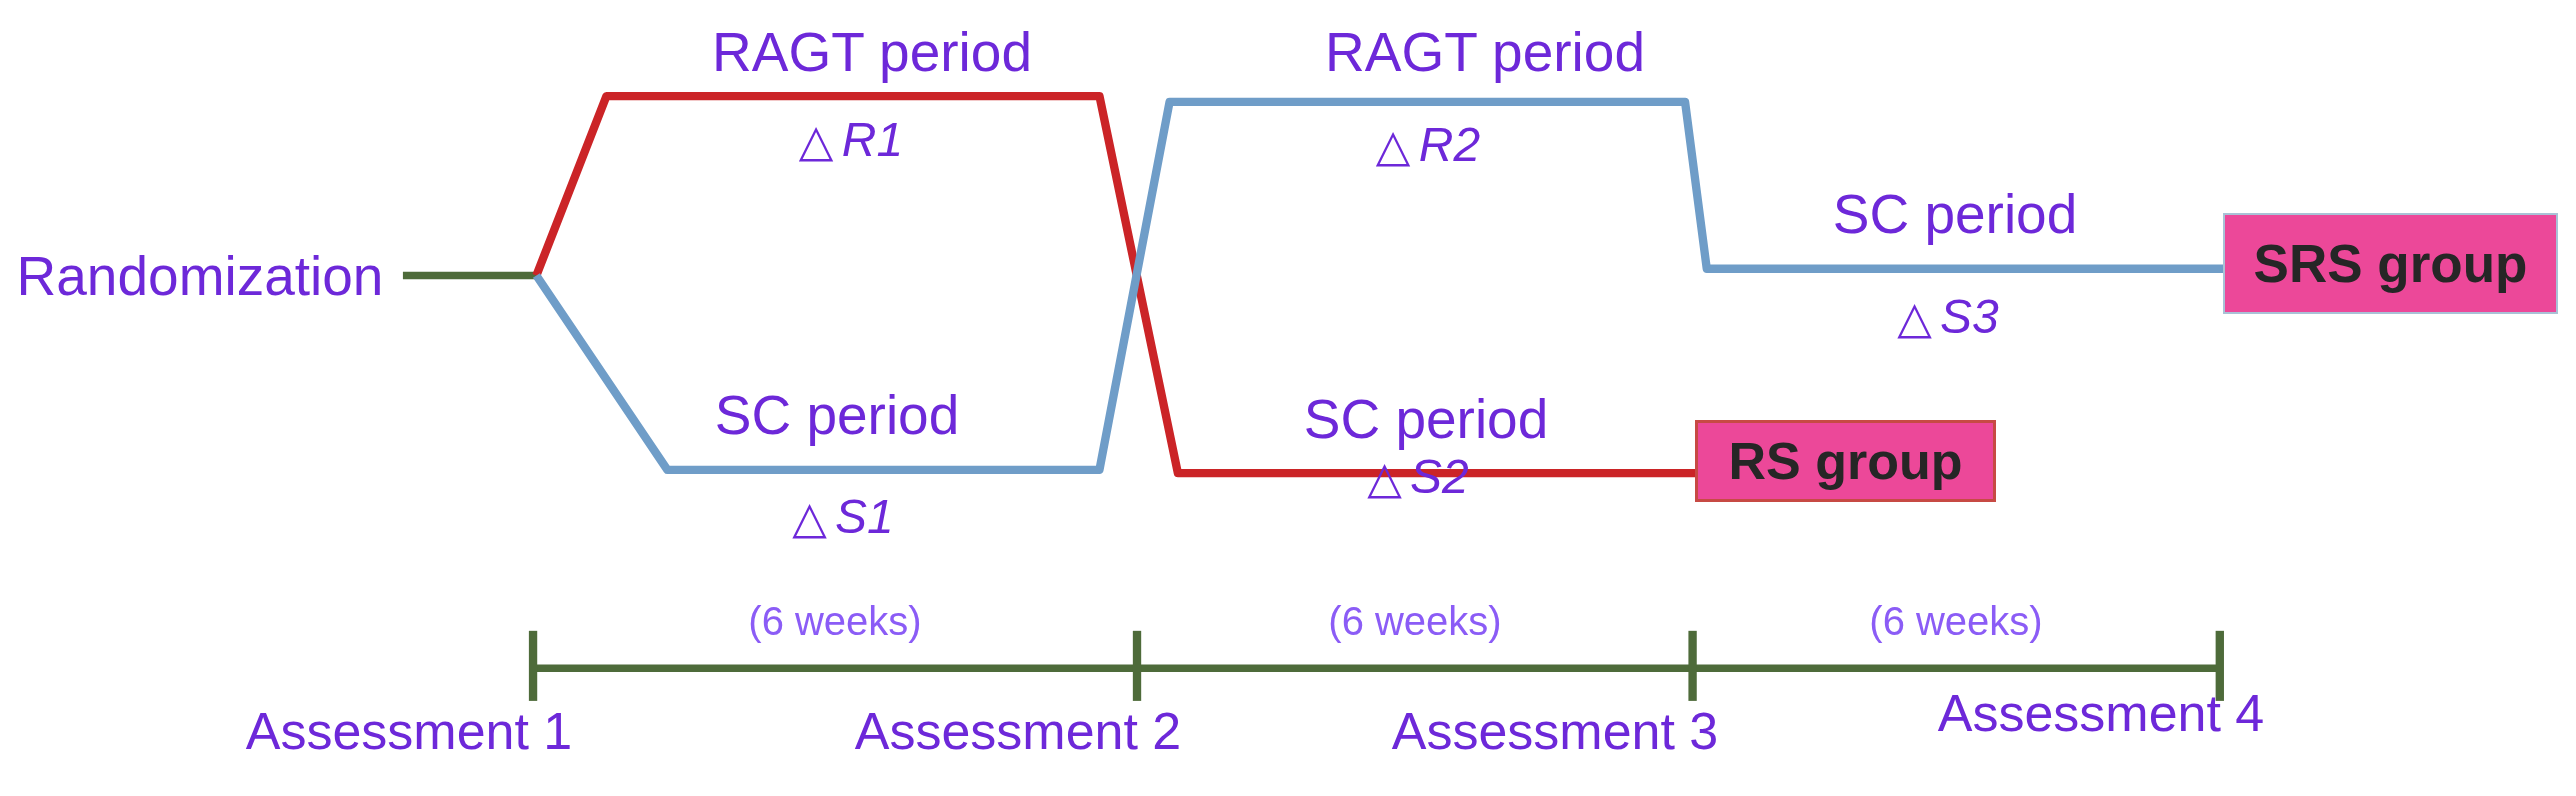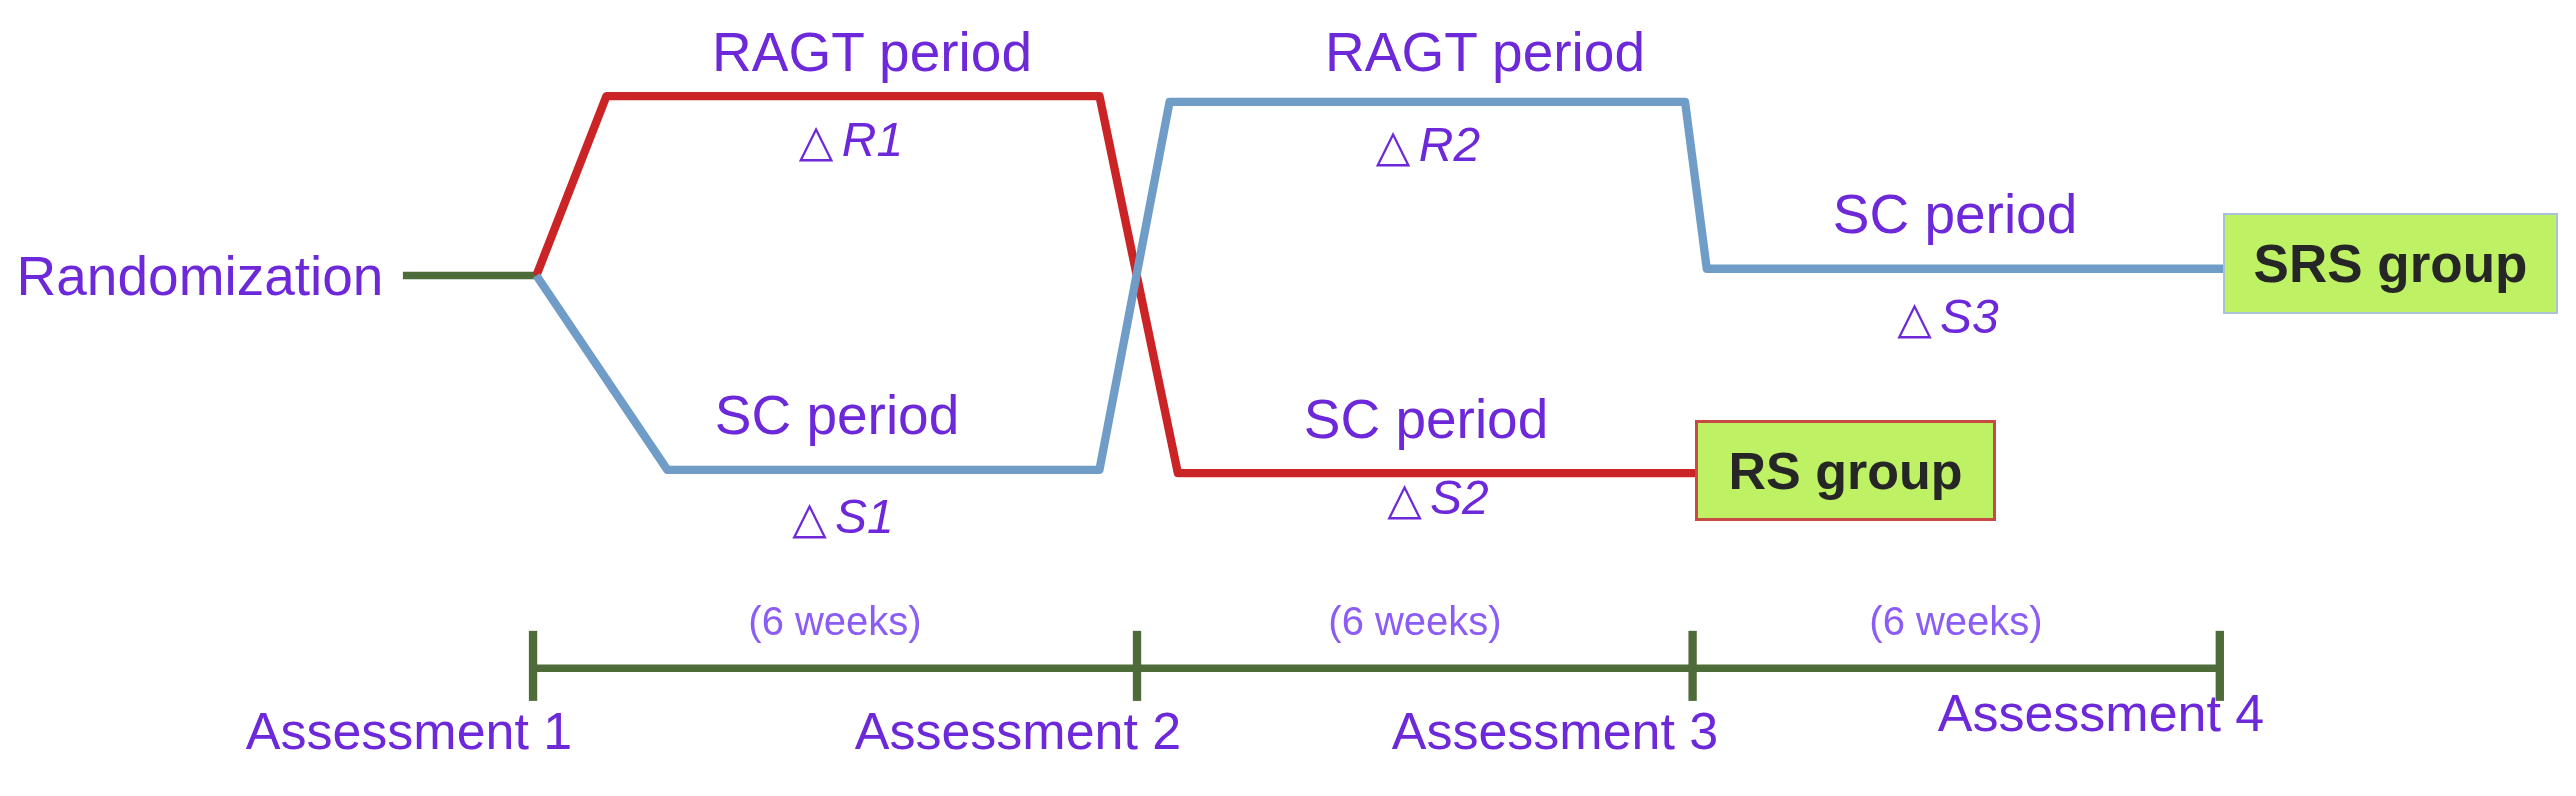--- a/index.html
+++ b/index.html
@@ -24,27 +24,27 @@
   .delta { font-size: 48px; }
   .delta .sym { font-style: normal; font-family: "DejaVu Sans", sans-serif; font-size: 45px; }
   .delta .var { font-style: italic; margin-left: 8.3px; }
   .duration { font-size: 40px; color: #8b5cf6; }
   .assessment { font-size: 52px; }
   .group-box {
     position: absolute;
     display: flex;
     align-items: center;
     justify-content: center;
-    background: #bef264;
+    background: #ec4899;
     font-weight: bold;
     white-space: nowrap;
     box-sizing: border-box;
   }
   #rs-box {
-    left: 1695px; top: 420px; width: 301px; height: 101px;
+    left: 1695px; top: 420px; width: 301px; height: 82px;
     border: 3.3px solid #c74a44;
     font-size: 52px;
   }
   #srs-box {
     left: 2223px; top: 213px; width: 335px; height: 101px;
     border: 2.5px solid #a9c2d6;
     font-size: 53px;
   }
 </style>
 </head>
@@ -78,21 +78,21 @@
   <div class="lbl delta" style="left:843px; top:517px;">
     <span class="sym">△</span><span class="var">S1</span>
   </div>
 
   <div class="lbl" style="left:1485px; top:52px;">RAGT period</div>
   <div class="lbl delta" style="left:1428px; top:145px;">
     <span class="sym">△</span><span class="var">R2</span>
   </div>
 
   <div class="lbl" style="left:1426px; top:419px;">SC period</div>
-  <div class="lbl delta" style="left:1418px; top:498px;margin-left:20px;">
+  <div class="lbl delta" style="left:1418px; top:477px;">
     <span class="sym">△</span><span class="var">S2</span>
   </div>
 
   <div class="lbl" style="left:1955px; top:214px;">SC period</div>
   <div class="lbl delta" style="left:1948px; top:317px;">
     <span class="sym">△</span><span class="var">S3</span>
   </div>
 
   <div id="rs-box" class="group-box">
     <span>RS group</span>

